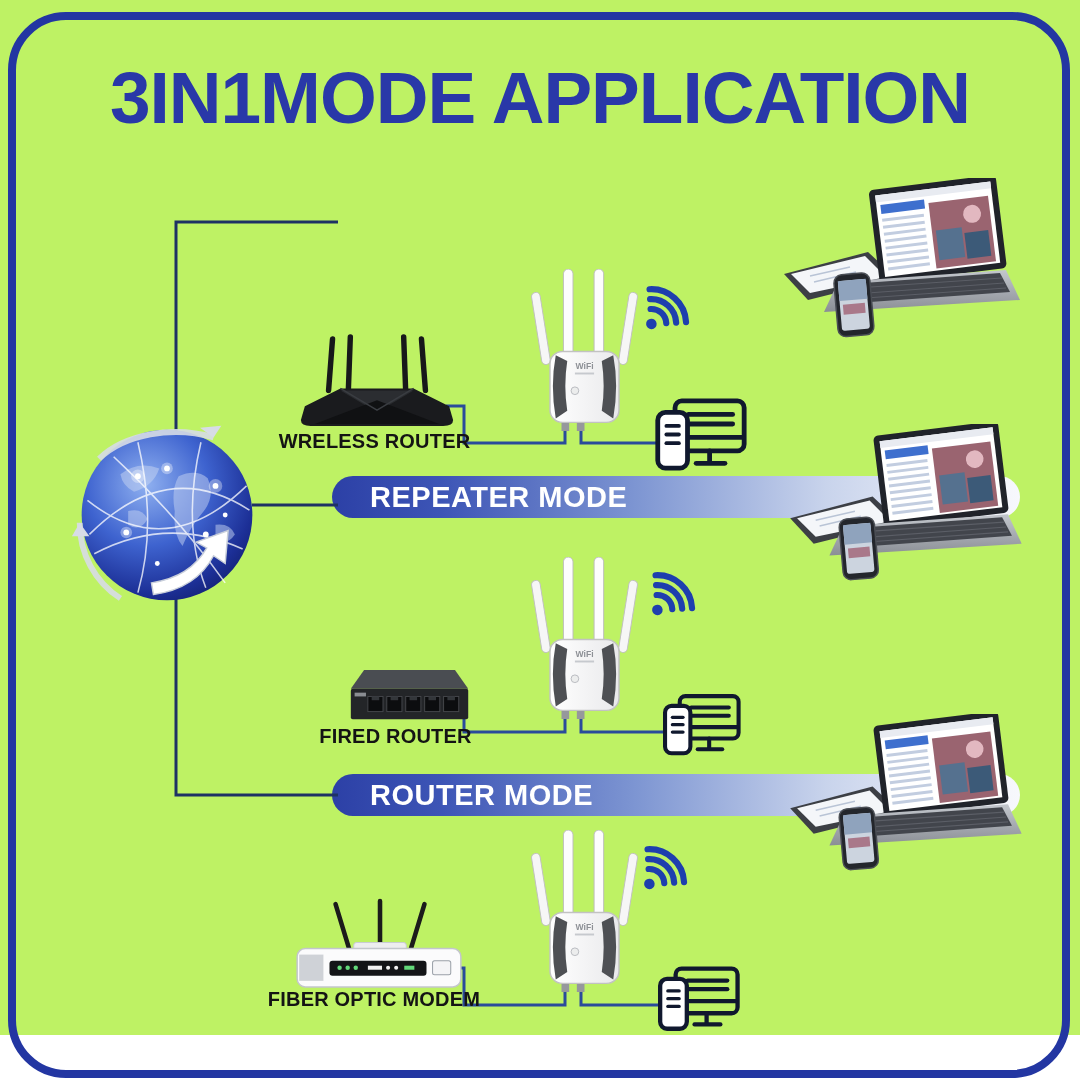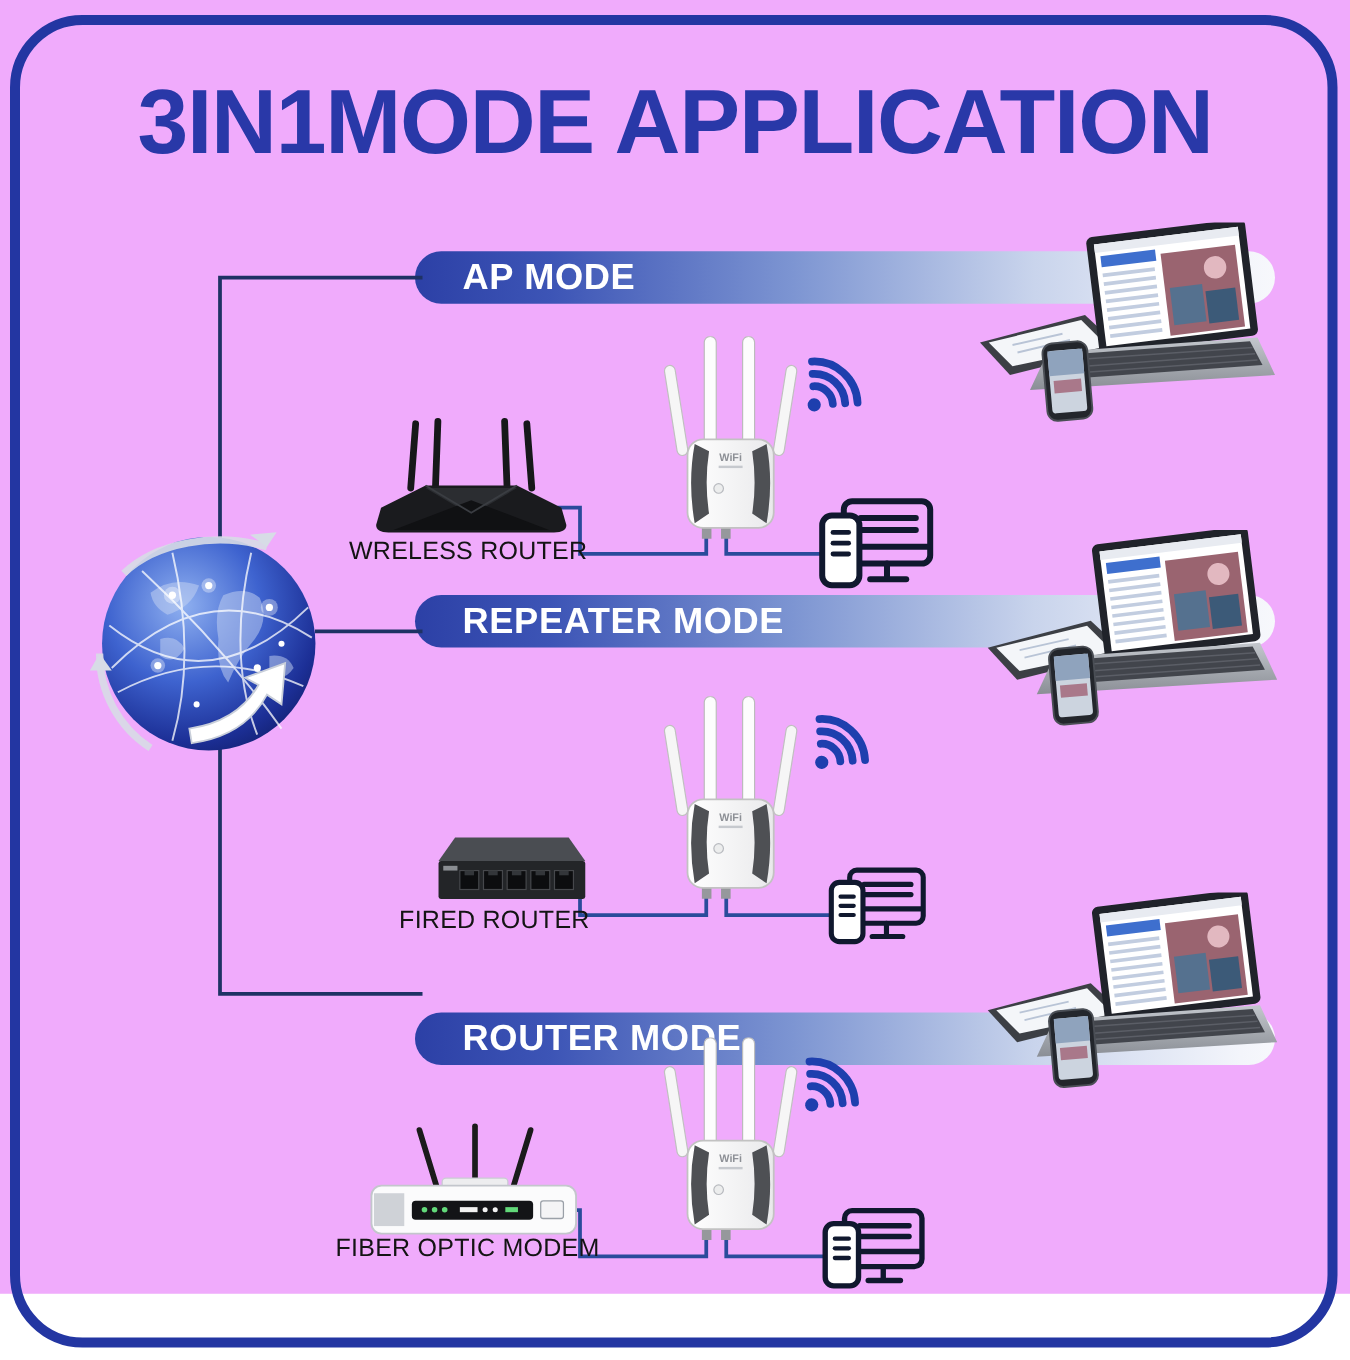--- a/index.html
+++ b/index.html
@@ -1,30 +1,30 @@
 <!DOCTYPE html>
 <html><head>
 <meta charset="utf-8">
 <style>
   html,body{margin:0;padding:0;background:#ffffff;}
   body{width:1080px;height:1088px;overflow:hidden;font-family:"Liberation Sans",sans-serif;}
-  .stage{position:relative;width:1080px;height:1035px;background:#f0abfc;}
+  .stage{position:relative;width:1080px;height:1035px;background:#bef264;}
   .frame{position:absolute;left:8px;top:12px;width:1046px;height:1050px;
          border:8px solid #2336a2;border-radius:58px;}
   .title{position:absolute;left:0;top:56px;width:100%;text-align:center;
          font-size:73px;font-weight:bold;color:#2938a8;letter-spacing:-1px;white-space:nowrap;}
   .banner{position:absolute;left:332px;width:688px;height:42px;border-radius:24px;
           background:linear-gradient(90deg,#2c40a6 0%,#3d55b6 16%,#7d95d2 44%,#c9d4ec 72%,#f3f5fb 96%,#f7f8fc 100%);
           color:#fff;font-weight:bold;font-size:29px;line-height:42px;
           padding-left:38px;box-sizing:border-box;letter-spacing:.5px;}
-  .b-ap{top:201px}.b-rep{top:476px}.b-rou{top:810px}
+  .b-ap{top:201px}.b-rep{top:476px}.b-rou{top:774px}
   .lines{position:absolute;left:0;top:0;width:1080px;height:1088px;}
   .dev{position:absolute;}
   .dev svg{width:100%;height:100%;overflow:visible;display:block;}
-  .label{position:absolute;font-weight:normal;font-size:20px;color:#141414;
+  .label{position:absolute;font-weight:bold;font-size:20px;color:#141414;
          text-align:center;letter-spacing:.2px;white-space:nowrap;}
 </style>
 </head>
 <body>
 
 <div class="stage">
 
   <svg width="0" height="0" style="position:absolute" aria-hidden="true">
     <defs>
       <radialGradient id="gGlobe" cx="38%" cy="32%" r="80%">
@@ -210,21 +210,20 @@
           <rect x="63" y="126" width="22" height="10" fill="#a9788a"></rect>
         </g>
       </symbol>
     </defs>
   </svg>
 
   <div class="frame"></div>
 
   <div class="title">3IN1MODE APPLICATION</div>
 
-  <div class="banner b-ap"><span>AP MODE</span></div>
   <div class="banner b-rep"><span>REPEATER MODE</span></div>
   <div class="banner b-rou"><span>ROUTER MODE</span></div>
 
   <svg class="lines" viewBox="0 0 1080 1088">
     <g fill="none" stroke="#1e3264" stroke-width="3">
       <path d="M338,222 H176 V795 H338"></path>
       <path d="M252,505 H338"></path>
     </g>
     <g fill="none" stroke="#2a4b9b" stroke-width="3">
       <path d="M446,406 H464 V443 H565 V424"></path>

